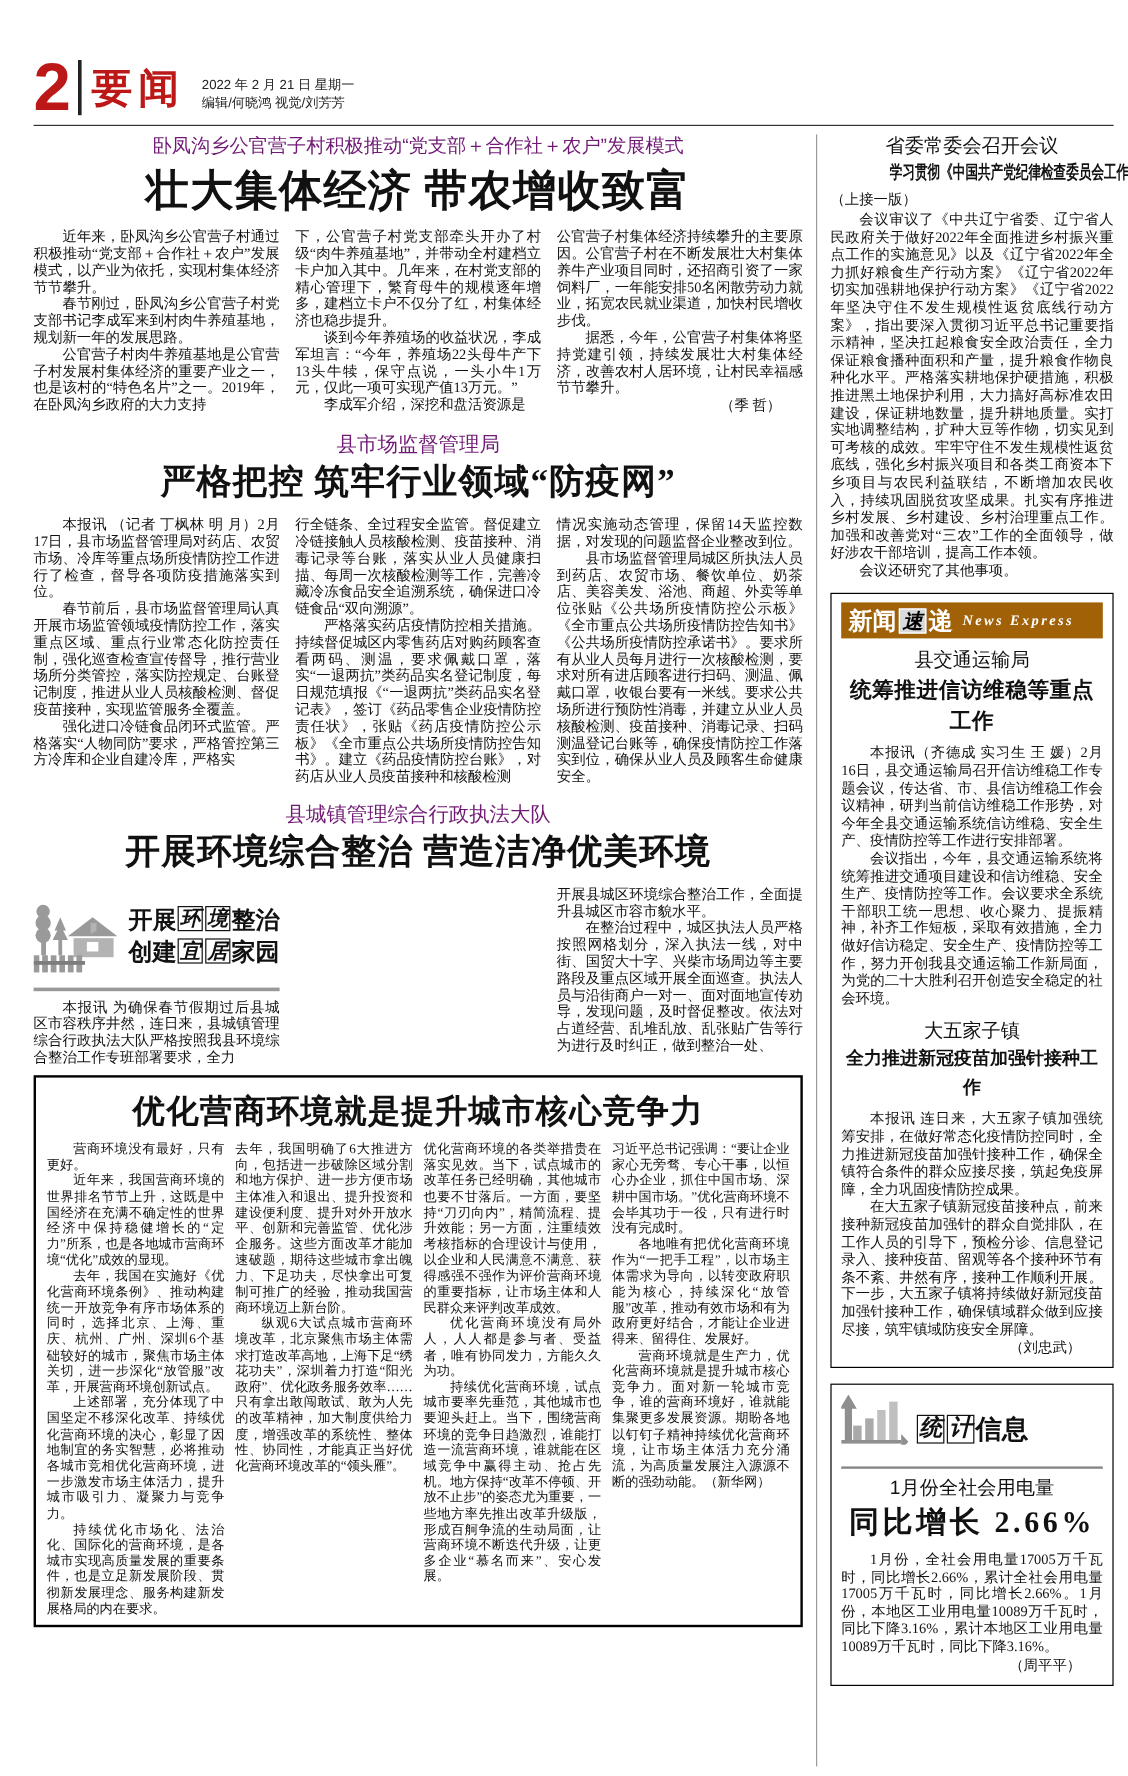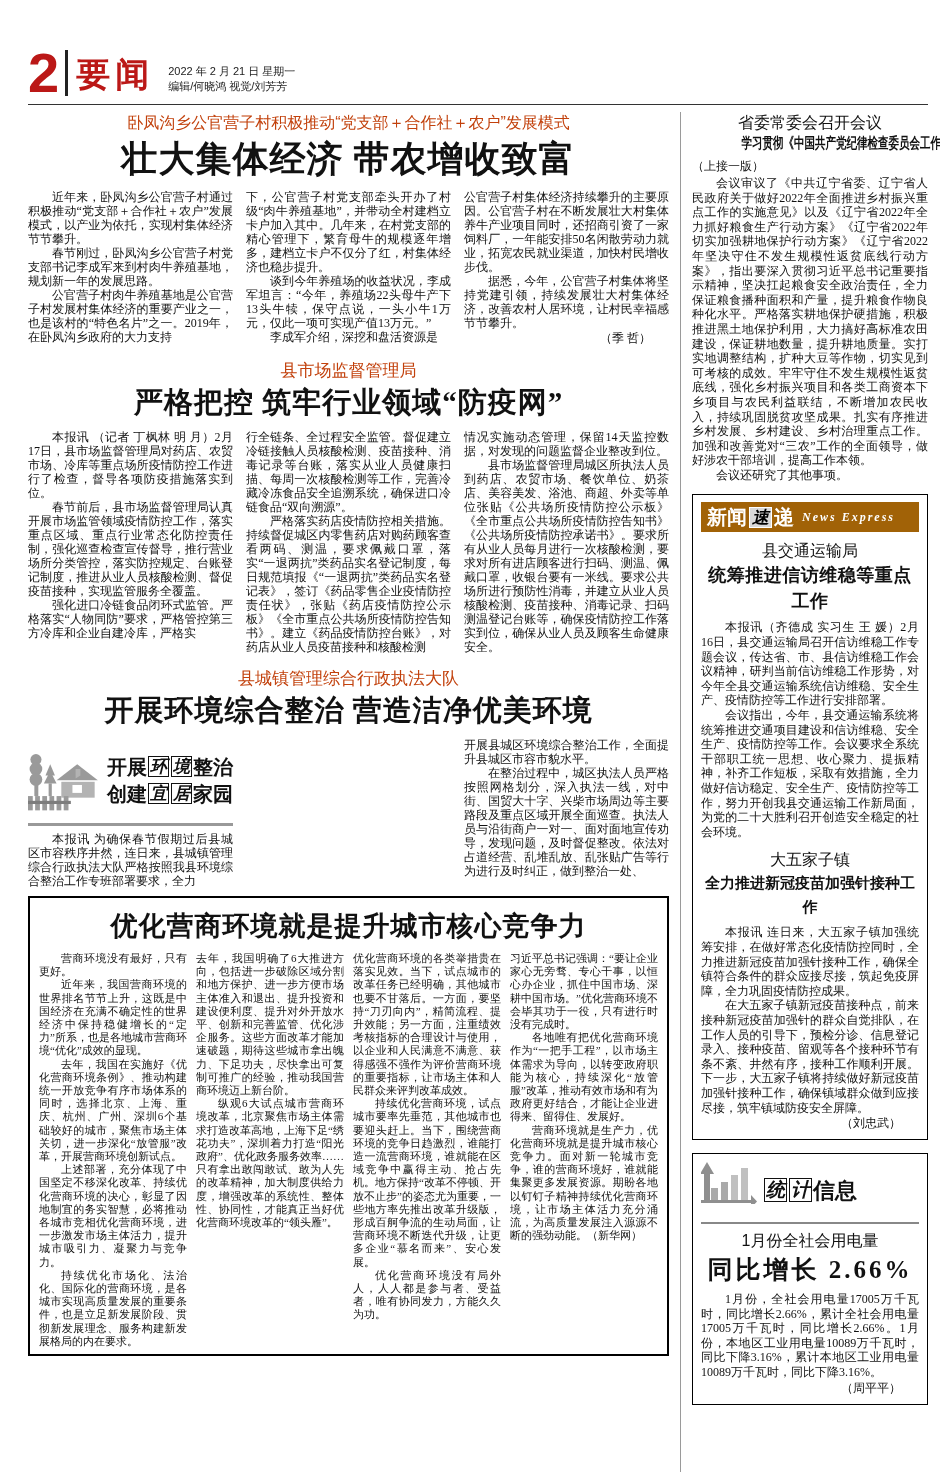--- a/index.html
+++ b/index.html
@@ -16,21 +16,21 @@
   .date-block{margin-left:14px;margin-bottom:4px;font-family:"Liberation Sans","DejaVu Sans",sans-serif;
             font-size:11px;line-height:15px;color:#222;}
   .mh-rule{position:absolute;left:0;top:56px;width:900px;border-bottom:1px solid #333;}
   
   .content{position:absolute;left:28px;top:112px;width:900px;height:1360px;display:flex;}
   .left-col{width:645px;}
   .divider{width:1px;background:#9a9a9a;margin:0 11px 0 11px;}
   .right-col{width:236px;}
   
   .kicker{text-align:center;font-family:"Liberation Sans","DejaVu Sans",sans-serif;
-          font-size:17px;line-height:22px;color:#c2410c;}
+          font-size:17px;line-height:22px;color:#701a75;}
   .headline{text-align:center;font-weight:bold;letter-spacing:1px;}
   .h1{font-size:36px;line-height:46px;margin:2px 0 8px 0;}
   .h2{font-size:29px;line-height:40px;margin:0 0 8px 0;}
   .cols{display:flex;justify-content:space-between;}
   .col{width:205px;text-align:justify;font-size:12px;line-height:14px;}
   .col p{margin:0;text-indent:2em;}
   .cont p:first-child{text-indent:0;}
   .byline{text-align:right;padding-right:1.5em;font-size:12px;line-height:16px;}
   .art{margin-bottom:14px;}
   
@@ -204,22 +204,22 @@
               <p>去年，我国在实施好《优化营商环境条例》、推动构建统一开放竞争有序市场体系的同时，选择北京、上海、重庆、杭州、广州、深圳6个基础较好的城市，聚焦市场主体关切，进一步深化“放管服”改革，开展营商环境创新试点。</p>
               <p>上述部署，充分体现了中国坚定不移深化改革、持续优化营商环境的决心，彰显了因地制宜的务实智慧，必将推动各城市竞相优化营商环境，进一步激发市场主体活力，提升城市吸引力、凝聚力与竞争力。</p>
               <p>持续优化市场化、法治化、国际化的营商环境，是各城市实现高质量发展的重要条件，也是立足新发展阶段、贯彻新发展理念、服务构建新发展格局的内在要求。</p>
             </div>
           <div class="col4 cont">
               <p>去年，我国明确了6大推进方向，包括进一步破除区域分割和地方保护、进一步方便市场主体准入和退出、提升投资和建设便利度、提升对外开放水平、创新和完善监管、优化涉企服务。这些方面改革才能加速破题，期待这些城市拿出魄力、下足功夫，尽快拿出可复制可推广的经验，推动我国营商环境迈上新台阶。</p>
               <p>纵观6大试点城市营商环境改革，北京聚焦市场主体需求打造改革高地，上海下足“绣花功夫”，深圳着力打造“阳光政府”、优化政务服务效率……只有拿出敢闯敢试、敢为人先的改革精神，加大制度供给力度，增强改革的系统性、整体性、协同性，才能真正当好优化营商环境改革的“领头雁”。</p>
             </div>
           <div class="col4 cont">
               <p>优化营商环境的各类举措贵在落实见效。当下，试点城市的改革任务已经明确，其他城市也要不甘落后。一方面，要坚持“刀刃向内”，精简流程、提升效能；另一方面，注重绩效考核指标的合理设计与使用，以企业和人民满意不满意、获得感强不强作为评价营商环境的重要指标，让市场主体和人民群众来评判改革成效。</p>
+              <p>优化营商环境没有局外人，人人都是参与者、受益者，唯有协同发力，方能久久为功。</p>
               <p>持续优化营商环境，试点城市要率先垂范，其他城市也要迎头赶上。当下，围绕营商环境的竞争日趋激烈，谁能打造一流营商环境，谁就能在区域竞争中赢得主动、抢占先机。地方保持“改革不停顿、开放不止步”的姿态尤为重要，一些地方率先推出改革升级版，形成百舸争流的生动局面，让营商环境不断迭代升级，让更多企业“慕名而来”、安心发展。</p>
-              <p>优化营商环境没有局外人，人人都是参与者、受益者，唯有协同发力，方能久久为功。</p>
             </div>
           <div class="col4 cont">
               <p>习近平总书记强调：“要让企业家心无旁骛、专心干事，以恒心办企业，抓住中国市场、深耕中国市场。”优化营商环境不会毕其功于一役，只有进行时没有完成时。</p>
               <p>各地唯有把优化营商环境作为“一把手工程”，以市场主体需求为导向，以转变政府职能为核心，持续深化“放管服”改革，推动有效市场和有为政府更好结合，才能让企业进得来、留得住、发展好。</p>
               <p>营商环境就是生产力，优化营商环境就是提升城市核心竞争力。面对新一轮城市竞争，谁的营商环境好，谁就能集聚更多发展资源。期盼各地以钉钉子精神持续优化营商环境，让市场主体活力充分涌流，为高质量发展注入源源不断的强劲动能。（新华网）</p>
             </div>
         </div>
       </div>
     </div>
 

